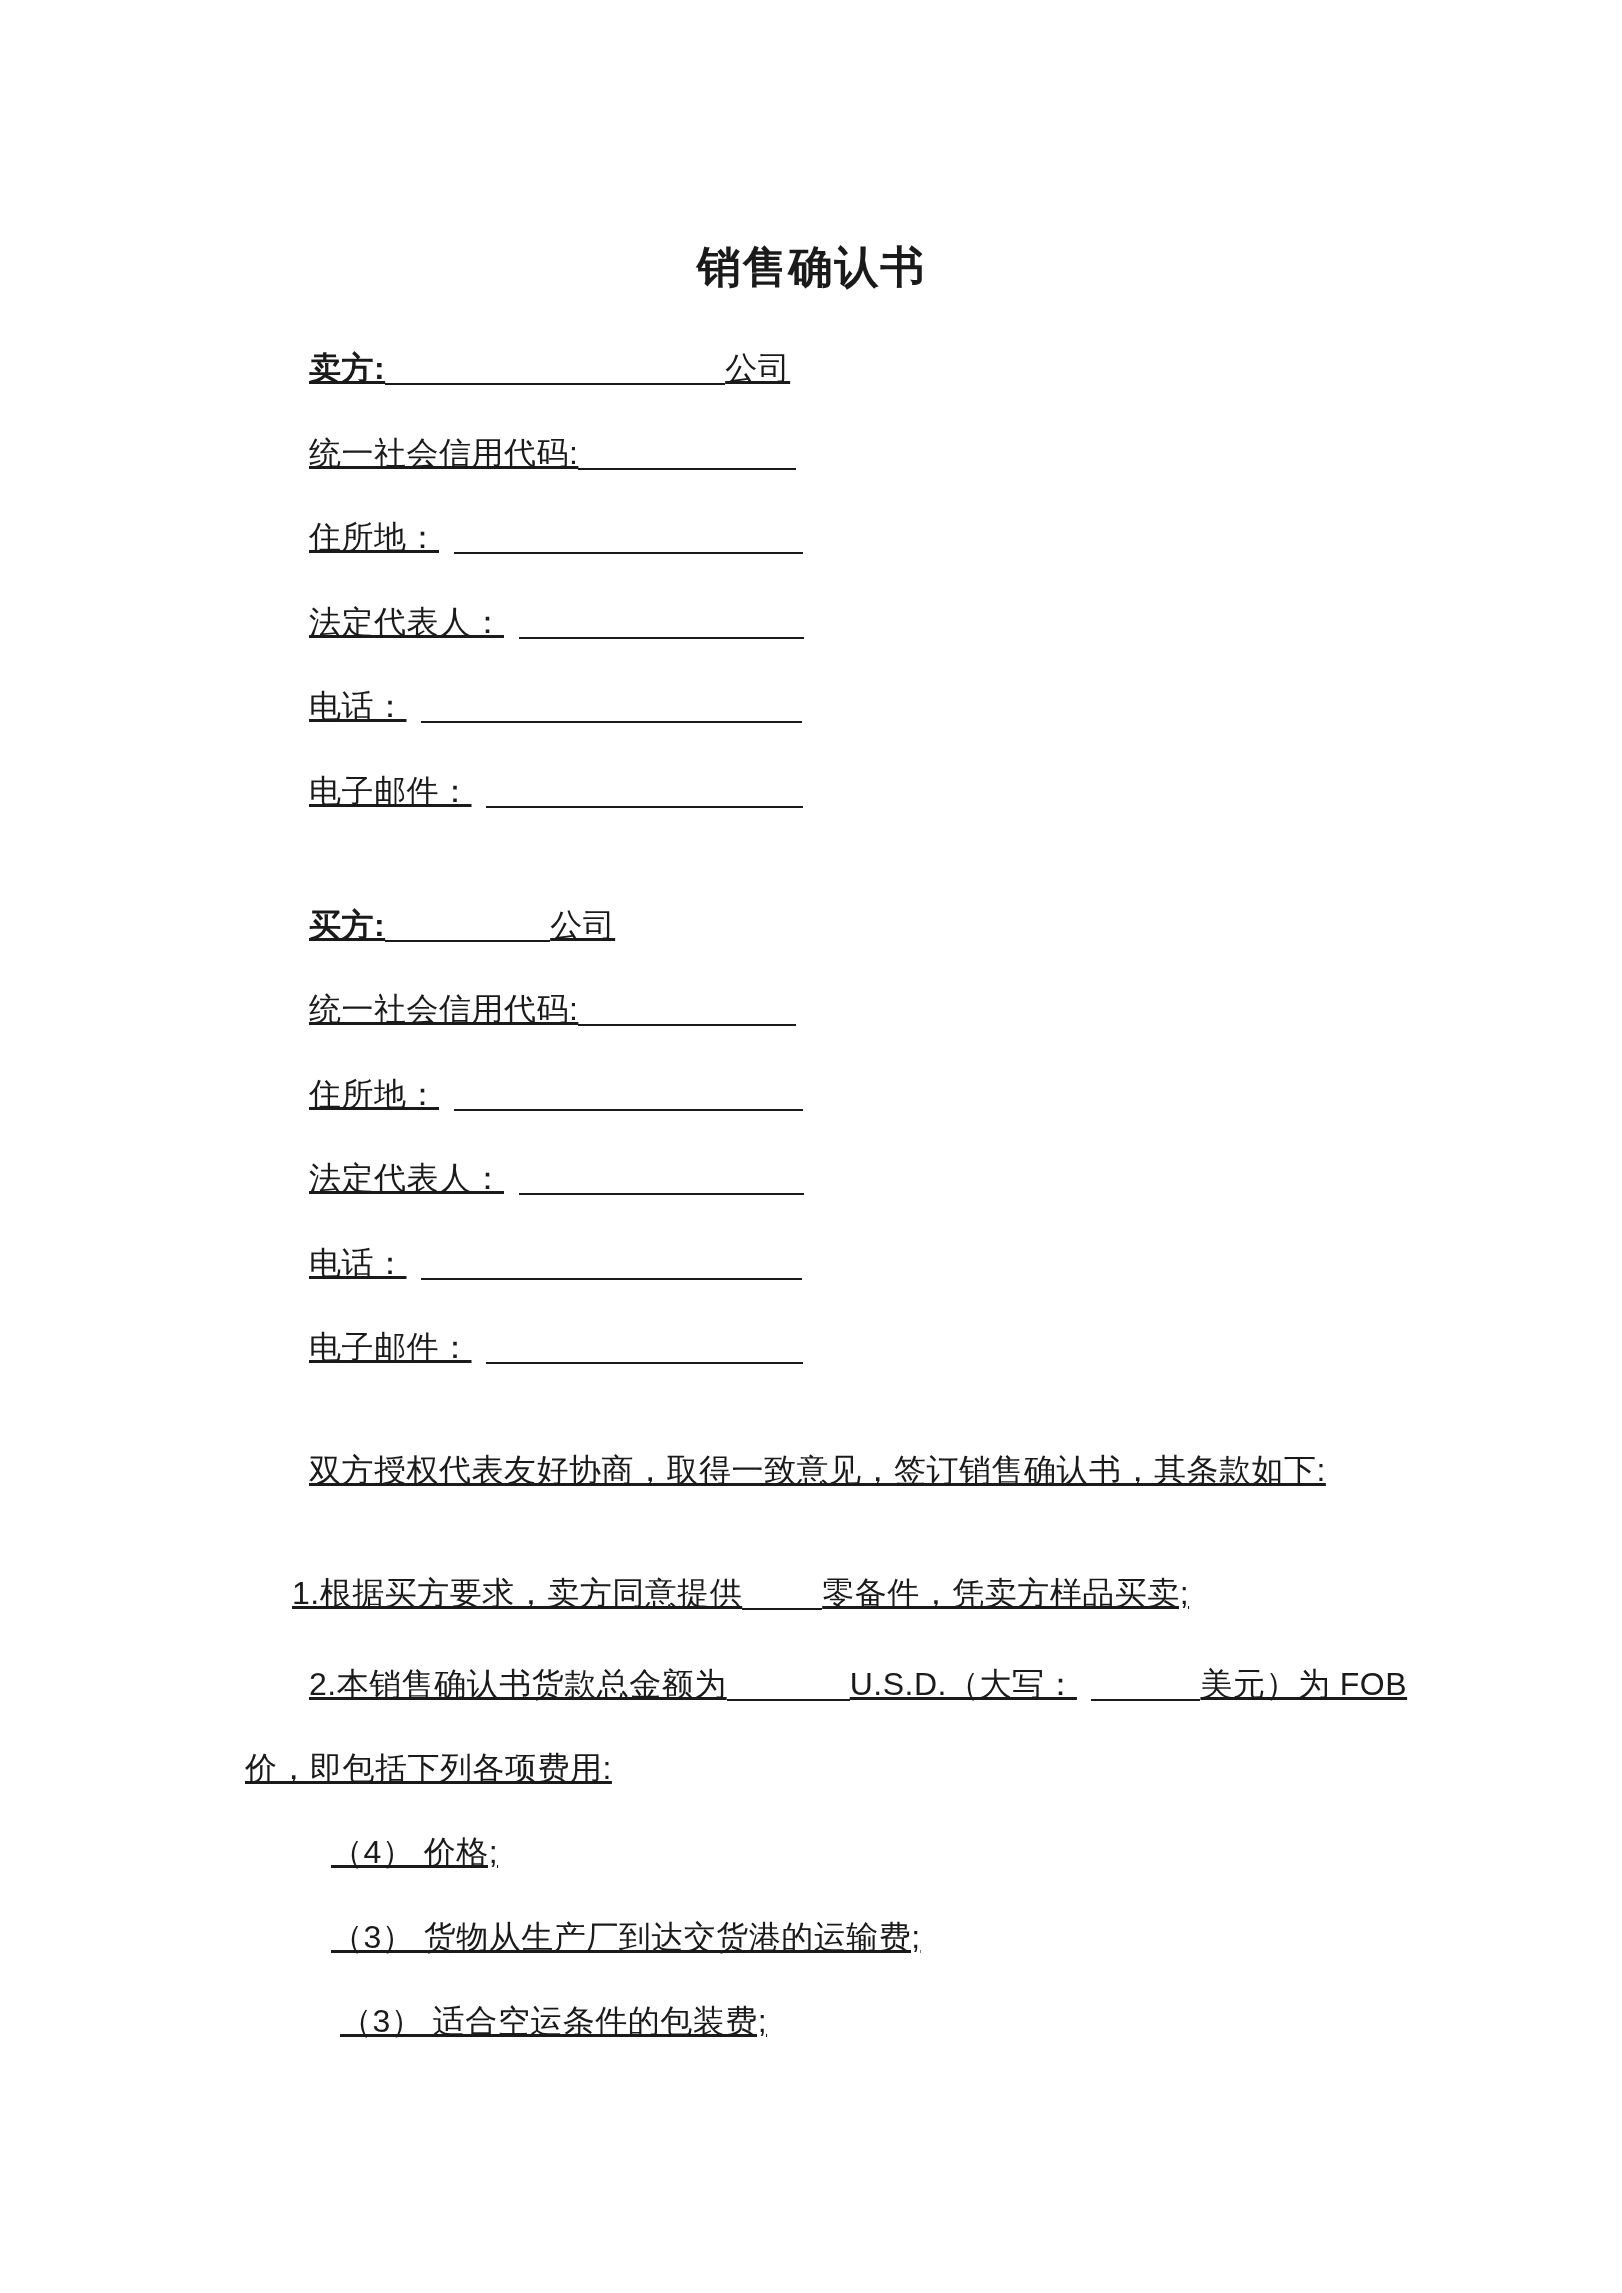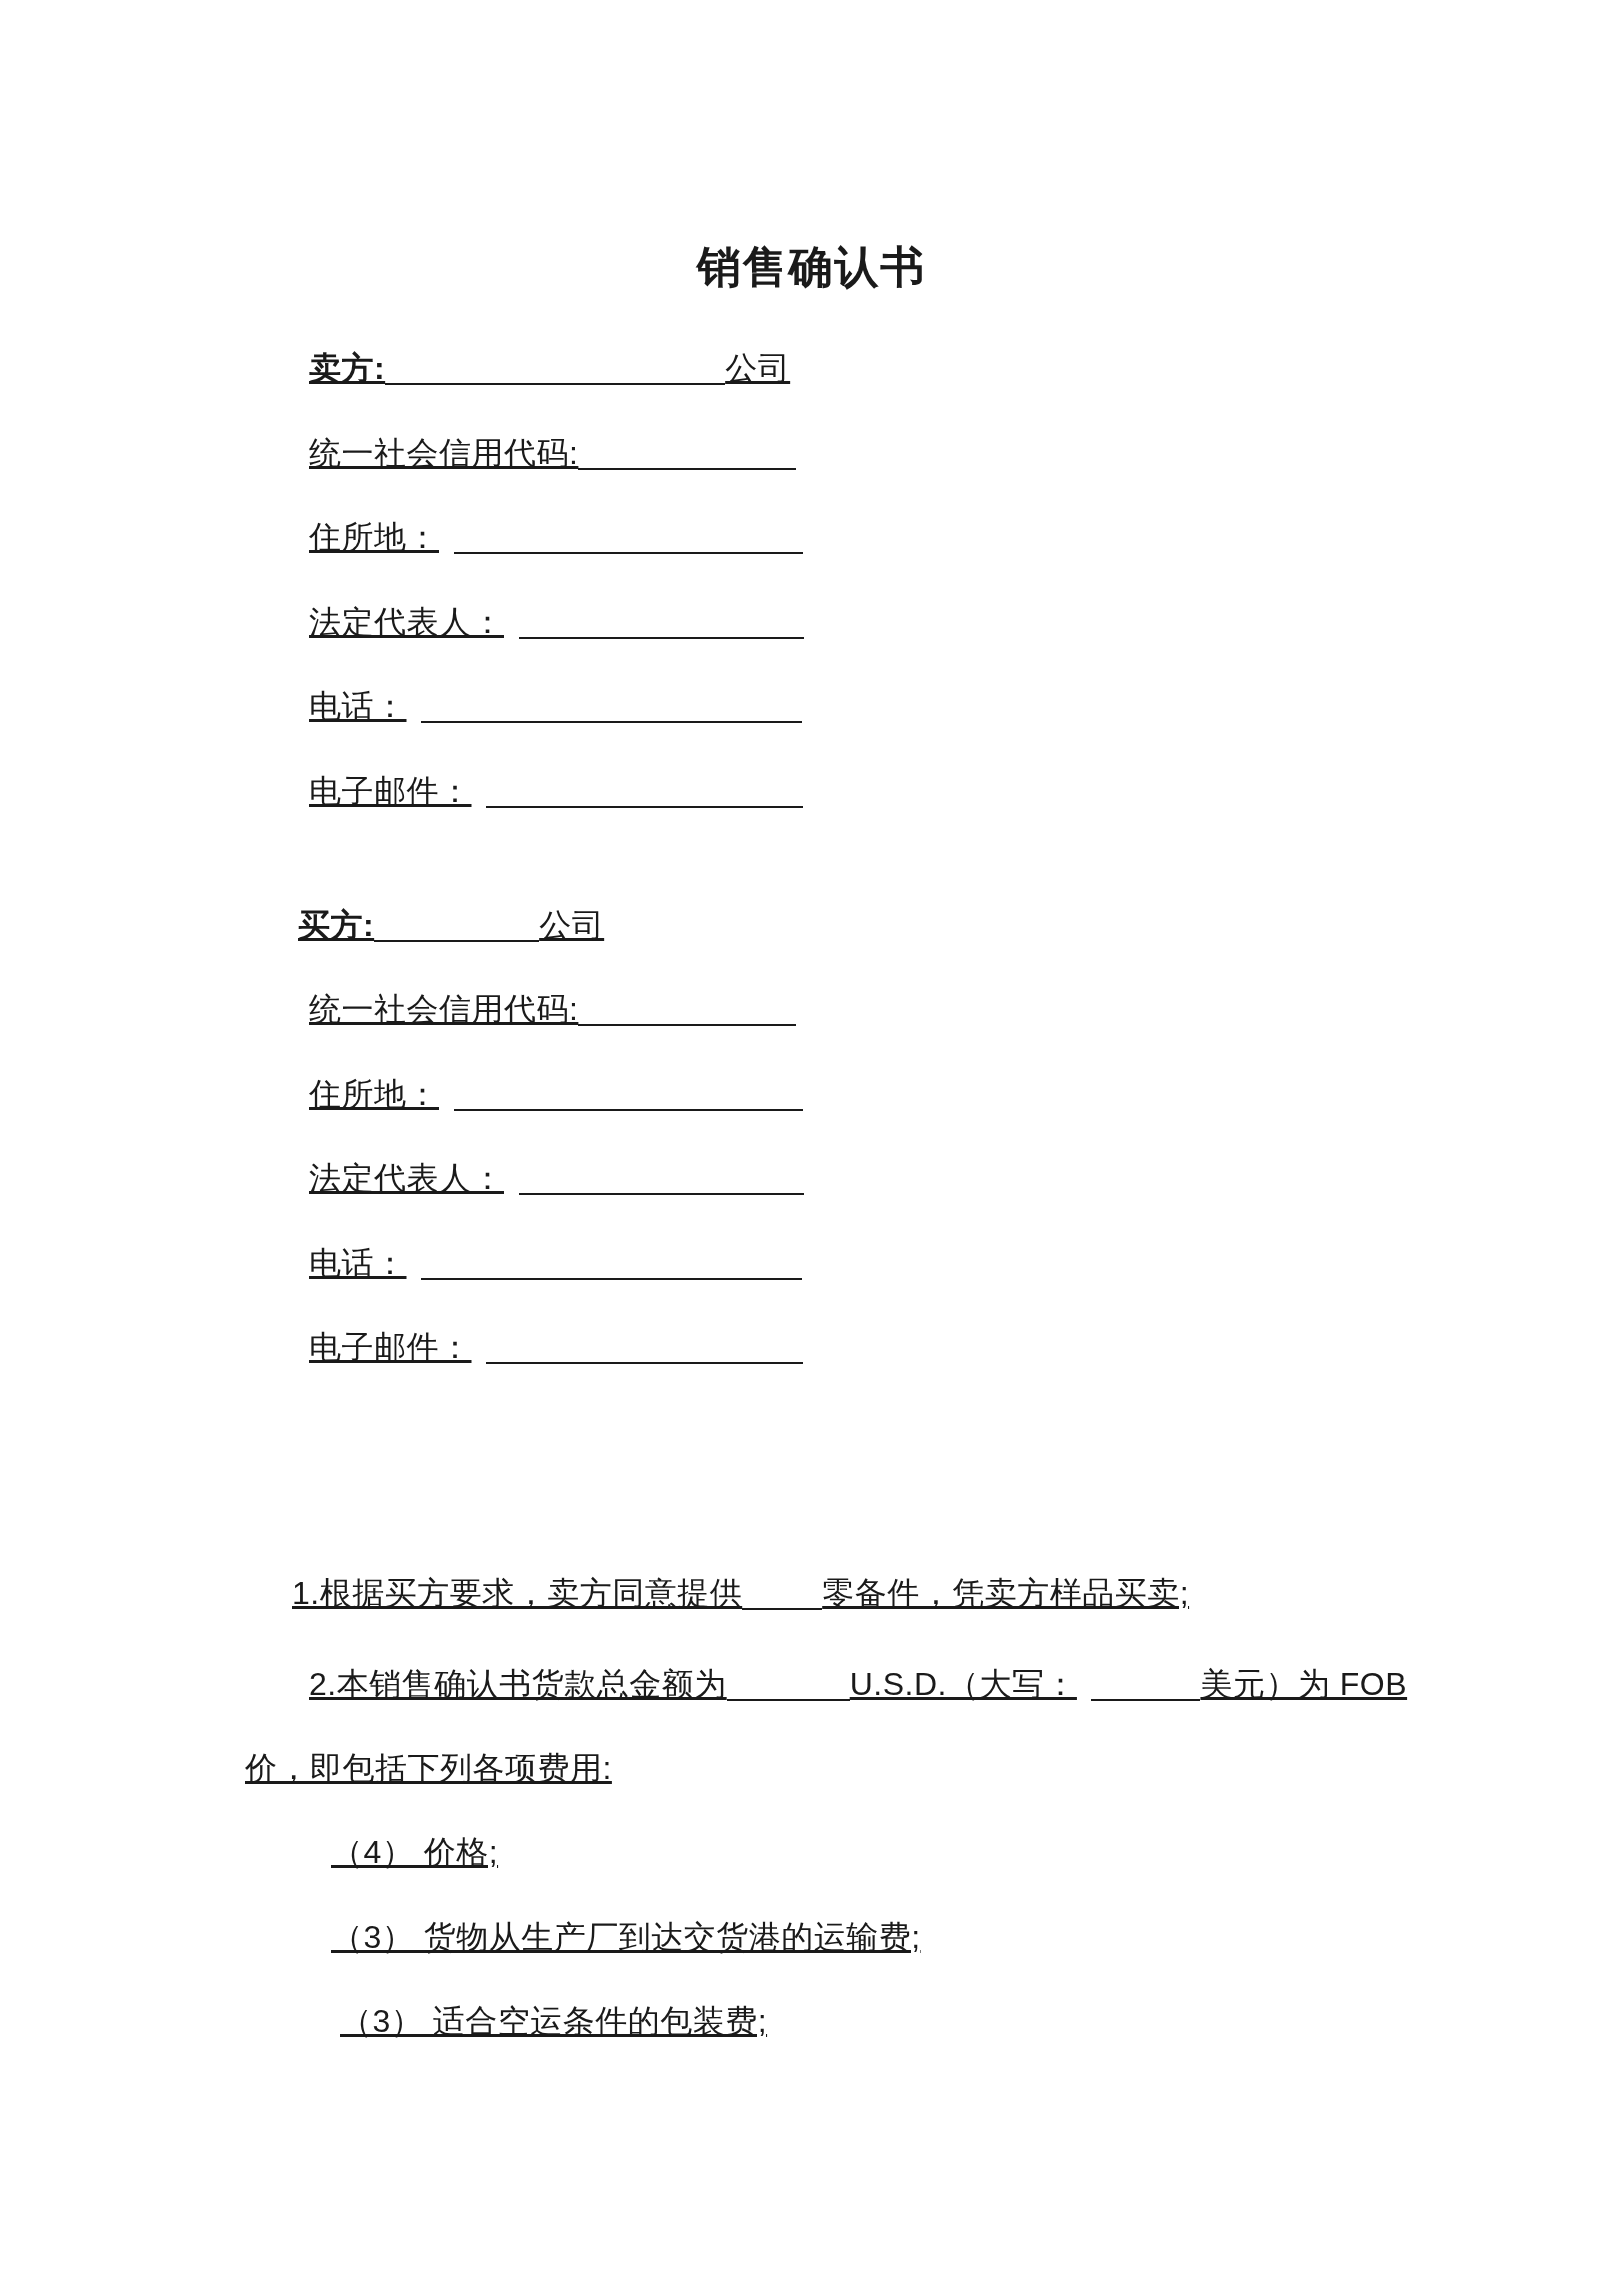--- a/index.html
+++ b/index.html
@@ -52,32 +52,33 @@
   <div class="t" style="top:433px;left:309px"><span>统一社会信用代码:</span><span class="u" style="width:218px"></span></div>
 
   <div class="t" style="top:517px;left:309px"><span>住所地：</span><span class="u g" style="width:349px"></span></div>
 
   <div class="t" style="top:602px;left:309px"><span>法定代表人：</span><span class="u g" style="width:285px"></span></div>
 
   <div class="t" style="top:686px;left:309px"><span>电话：</span><span class="u g" style="width:381px"></span></div>
 
   <div class="t" style="top:771px;left:309px"><span>电子邮件：</span><span class="u g" style="width:317px"></span></div>
 
-  <div class="t" style="top:905px;left:298px"><span class="b">买方:</span><span class="u" style="width:165px"></span><span>公司</span></div>
+  <div class="t" style="top:905px;left:309px"><span class="b">买方:</span><span class="u" style="width:165px"></span><span>公司</span></div>
 
   <div class="t" style="top:989px;left:309px"><span>统一社会信用代码:</span><span class="u" style="width:218px"></span></div>
 
   <div class="t" style="top:1074px;left:309px"><span>住所地：</span><span class="u g" style="width:349px"></span></div>
 
   <div class="t" style="top:1158px;left:309px"><span>法定代表人：</span><span class="u g" style="width:285px"></span></div>
 
   <div class="t" style="top:1243px;left:309px"><span>电话：</span><span class="u g" style="width:381px"></span></div>
 
   <div class="t" style="top:1327px;left:309px"><span>电子邮件：</span><span class="u g" style="width:317px"></span></div>
 
+  <div class="t" style="top:1450px;left:309px">双方授权代表友好协商，取得一致意见，签订销售确认书，其条款如下:</div>
 
   <div class="t" style="top:1573px;left:292px"><span>1.根据买方要求，卖方同意提供</span><span class="u" style="width:80px"></span><span>零备件，凭卖方样品买卖;</span></div>
 
   <div class="t" style="top:1664px;left:309px"><span>2.本销售确认书货款总金额为</span><span class="u" style="width:123px"></span><span>U.S.D.（大写：</span><span class="u g" style="width:109px"></span><span>美元）为 FOB</span></div>
 
   <div class="t" style="top:1748px;left:245px">价，即包括下列各项费用:</div>
 
   <div class="t" style="top:1832px;left:331px">（4） 价格;</div>
   <div class="t" style="top:1917px;left:331px">（3） 货物从生产厂到达交货港的运输费;</div>
   <div class="t" style="top:2001px;left:340px">（3） 适合空运条件的包装费;</div>

